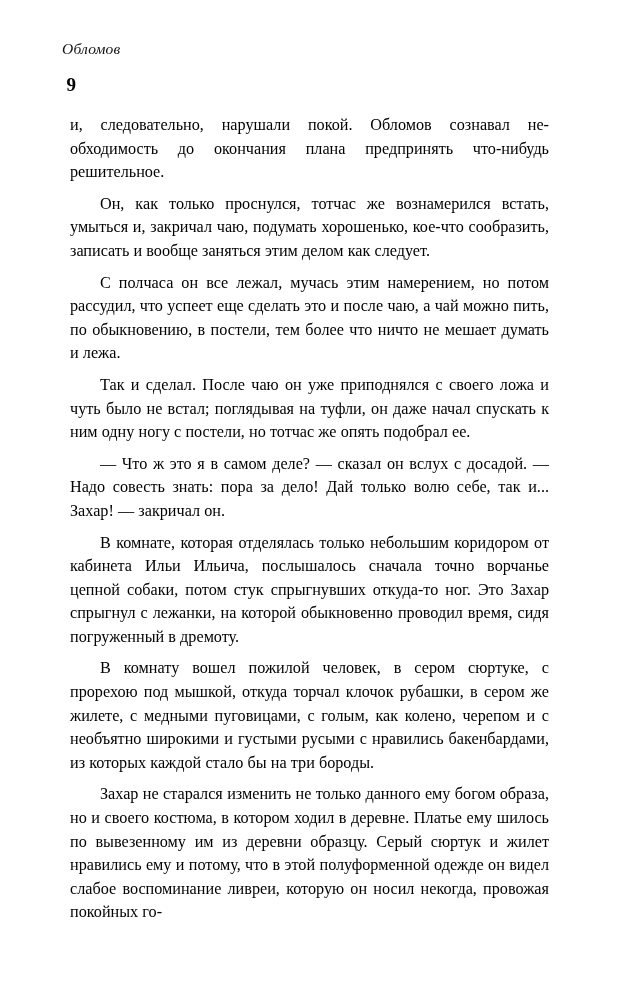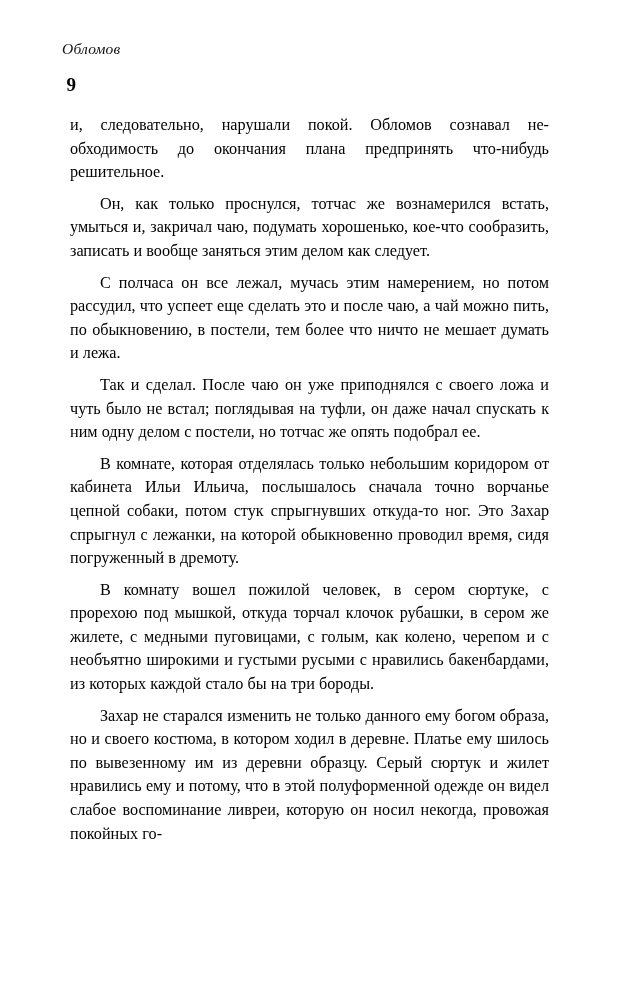--- a/index.html
+++ b/index.html
@@ -67,19 +67,20 @@
 
   <div class="running-head">
     <span class="book-title">Обломов</span>
     <span class="page-number">9</span>
   </div>
 
   <div class="body-text">
     <p class="noindent">и, следовательно, нарушали покой. Обломов сознавал не­обходимость до окончания плана предпринять что-нибудь решительное.</p>
     <p class="indent">Он, как только проснулся, тотчас же вознамерился встать, умыться и, закричал чаю, подумать хорошенько, кое-что сообразить, записать и вообще заняться этим делом как следует.</p>
     <p class="indent">С полчаса он все лежал, мучась этим намерением, но по­том рассудил, что успеет еще сделать это и после чаю, а чай можно пить, по обыкновению, в постели, тем более что ни­что не мешает думать и лежа.</p>
-    <p class="indent">Так и сделал. После чаю он уже приподнялся с своего ложа и чуть было не встал; поглядывая на туфли, он даже начал спускать к ним одну делом с постели, но тотчас же опять подобрал ее.</p>
+    <p class="indent">Так и сделал. После чаю он уже приподнялся с своего ложа и чуть было не встал; поглядывая на туфли, он даже начал спускать к ним одну ногу с постели, но тотчас же опять подобрал ее.</p>
+    <p class="indent">— Что ж это я в самом деле? — сказал он вслух с доса­дой. — Надо совесть знать: пора за дело! Дай только волю себе, так и... Захар! — закричал он.</p>
     <p class="indent">В комнате, которая отделялась только небольшим ко­ридором от кабинета Ильи Ильича, послышалось сначала точно ворчанье цепной собаки, потом стук спрыгнувших откуда-то ног. Это Захар спрыгнул с лежанки, на которой обыкновенно проводил время, сидя погруженный в дре­моту.</p>
     <p class="indent">В комнату вошел пожилой человек, в сером сюртуке, с прорехою под мышкой, откуда торчал клочок рубашки, в сером же жилете, с медными пуговицами, с голым, как ко­лено, черепом и с необъятно широкими и густыми русыми с нравились бакенбардами, из которых каждой стало бы на три бороды.</p>
     <p class="indent">Захар не старался изменить не только данного ему богом образа, но и своего костюма, в котором ходил в деревне. Платье ему шилось по вывезенному им из деревни образцу. Серый сюртук и жилет нравились ему и потому, что в этой полуформенной одежде он видел слабое воспоминание ливреи, которую он носил некогда, провожая покойных го-</p>
   </div>
 
 </div>
 
 </body></html>

